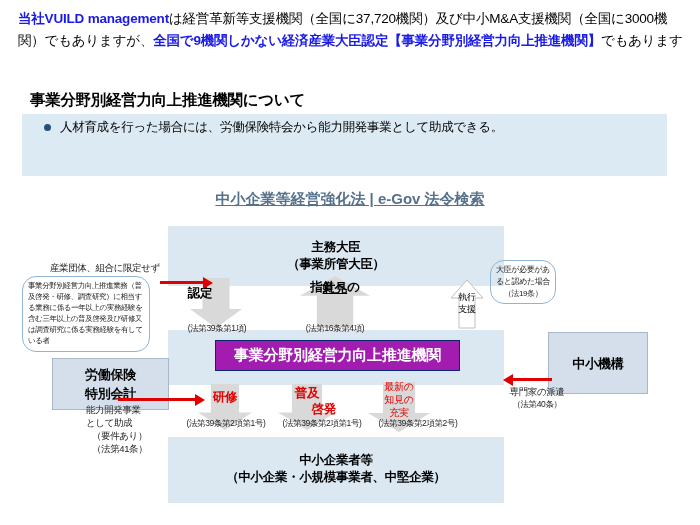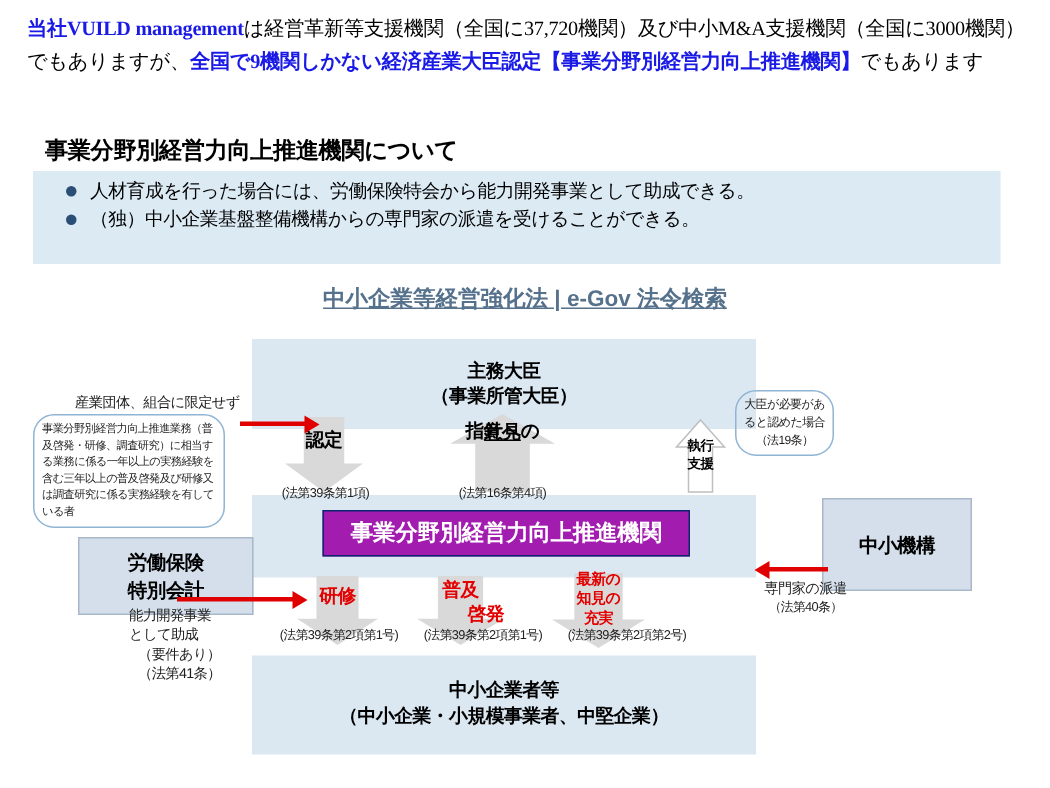--- a/index.html
+++ b/index.html
@@ -19,21 +19,20 @@
   .intro {
     position: absolute;
     left: 18px;
     top: 8px;
     width: 668px;
     font-size: 13.5px;
     line-height: 22px;
     color: #000000;
     font-weight: bold;
     letter-spacing: -0.2px;
-    font-family: Liberation Serif, serif;
   }
   .intro .blue { color: #1a1ae6; }
   .intro .plain { font-weight: normal; color: #000; }
 
   
   .sec-head {
     position: absolute;
     left: 30px;
     top: 90px;
     font-size: 15.5px;
@@ -168,21 +167,21 @@
   .chev-label {
     position: absolute;
     text-align: center;
     font-size: 12.5px;
     font-weight: bold;
     color: #000;
     line-height: 15px;
     letter-spacing: -0.3px;
   }
   .chev-label.red { color: #e30000; font-size: 12.5px; }
-  .chev-label.small { font-size: 9px; font-weight: bold; line-height: 11px; }
+  .chev-label.small { font-size: 9px; font-weight: normal; line-height: 11px; }
 
   .cite {
     position: absolute;
     font-size: 8.5px;
     color: #222;
     text-align: center;
     white-space: nowrap;
     letter-spacing: -0.4px;
   }
 
@@ -236,24 +235,20 @@
   <span class="blue">当社VUILD management</span><span class="plain">は経営革新等支援機関（全国に37,720機関）及び中小M&amp;A支援機関（全国に3000機関）でもありますが、</span><span class="blue">全国で9機関しかない経済産業大臣認定【事業分野別経営力向上推進機関】</span><span class="plain">でもあります</span>
 </div>
 
 <div class="sec-head">事業分野別経営力向上推進機関について</div>
 
 <div class="bullets">
   <div class="bullet-row">
     <span class="bullet-dot"></span>
     <span>人材育成を行った場合には、労働保険特会から能力開発事業として助成できる。</span>
   </div>
-  <div class="bullet-row">
-    <span class="bullet-dot"></span>
-    <span>（独）中小企業基盤整備機構からの専門家の派遣を受けることができる。</span>
-  </div>
 </div>
 
 <div class="lawlink">中小企業等経営強化法 | e-Gov 法令検索</div>
 
 <div class="diagram">
 
   <div class="band" id="band-minister">
     <div class="band-title" style="top:14px;">
       <div>主務大臣</div>
       <div>（事業所管大臣）</div>
@@ -273,21 +268,21 @@
   <div class="side-box" id="box-mechanism">中小機構</div>
 
   <div class="side-box" id="box-insurance">
     <div>
       <div>労働保険</div>
       <div>特別会計</div>
     </div>
   </div>
 
   <div class="chev down" style="left:190px; top:60px; width:52px; height:50px;"></div>
-  <div class="chev-label" style="left:190px; top:68px; width:52px;">認定</div>
+  <div class="chev-label" style="left:174px; top:68px; width:52px;">認定</div>
   <div class="cite" style="left:178px; top:105px; width:78px;">(法第39条第1項)</div>
 
   <div class="chev up" style="left:300px; top:58px; width:70px; height:52px;"></div>
   <div class="chev-label" style="left:295px; top:62px; width:80px;">指針への</div>
   <div class="chev-label" style="left:295px; top:63px; width:80px;text-decoration:underline;">意見</div>
   <div class="cite" style="left:293px; top:105px; width:84px;">(法第16条第4項)</div>
 
   <svg style="position:absolute; left:450px; top:60px;" width="34" height="52">
     <polygon points="17,2 33,20 25,20 25,50 9,50 9,20 1,20" fill="#ffffff" stroke="#bfbfbf" stroke-width="1"></polygon>
   </svg>

